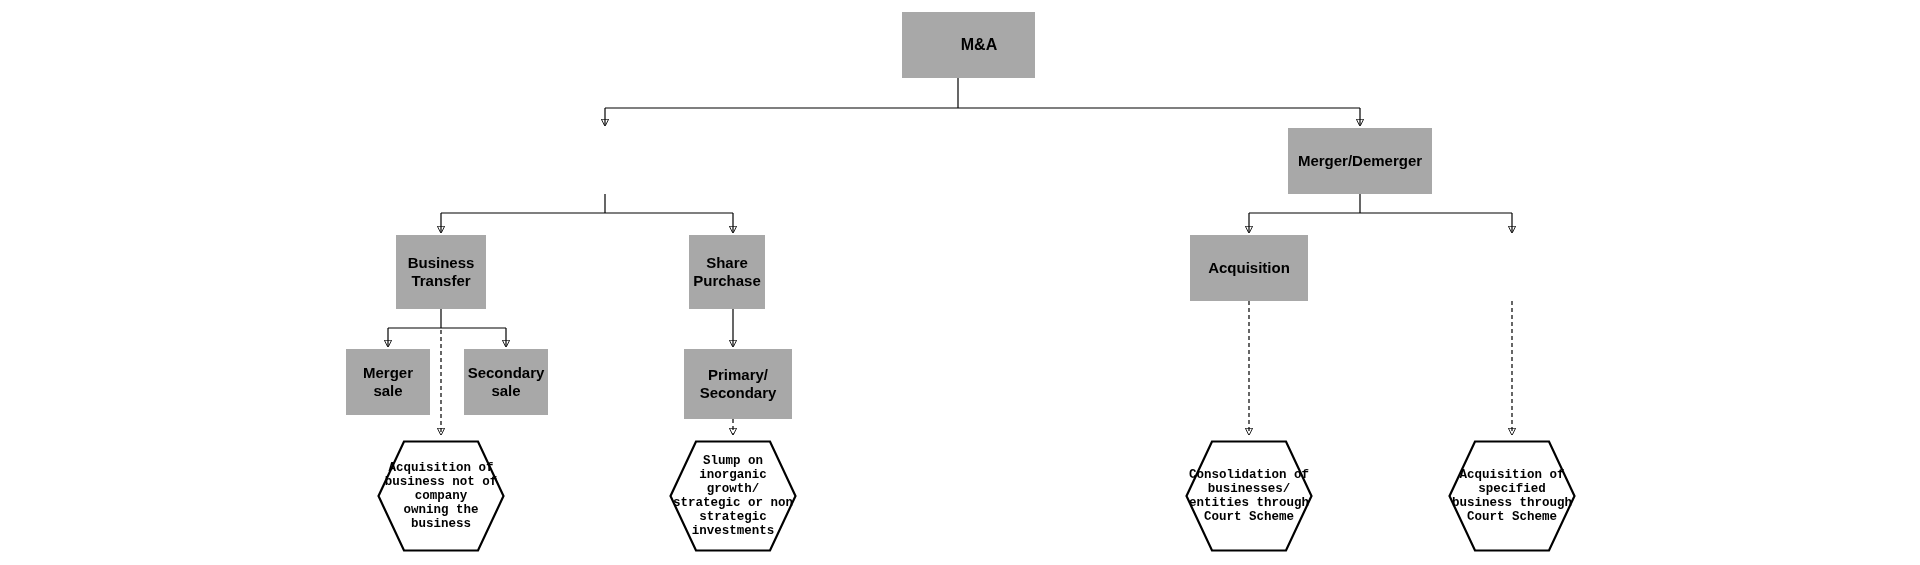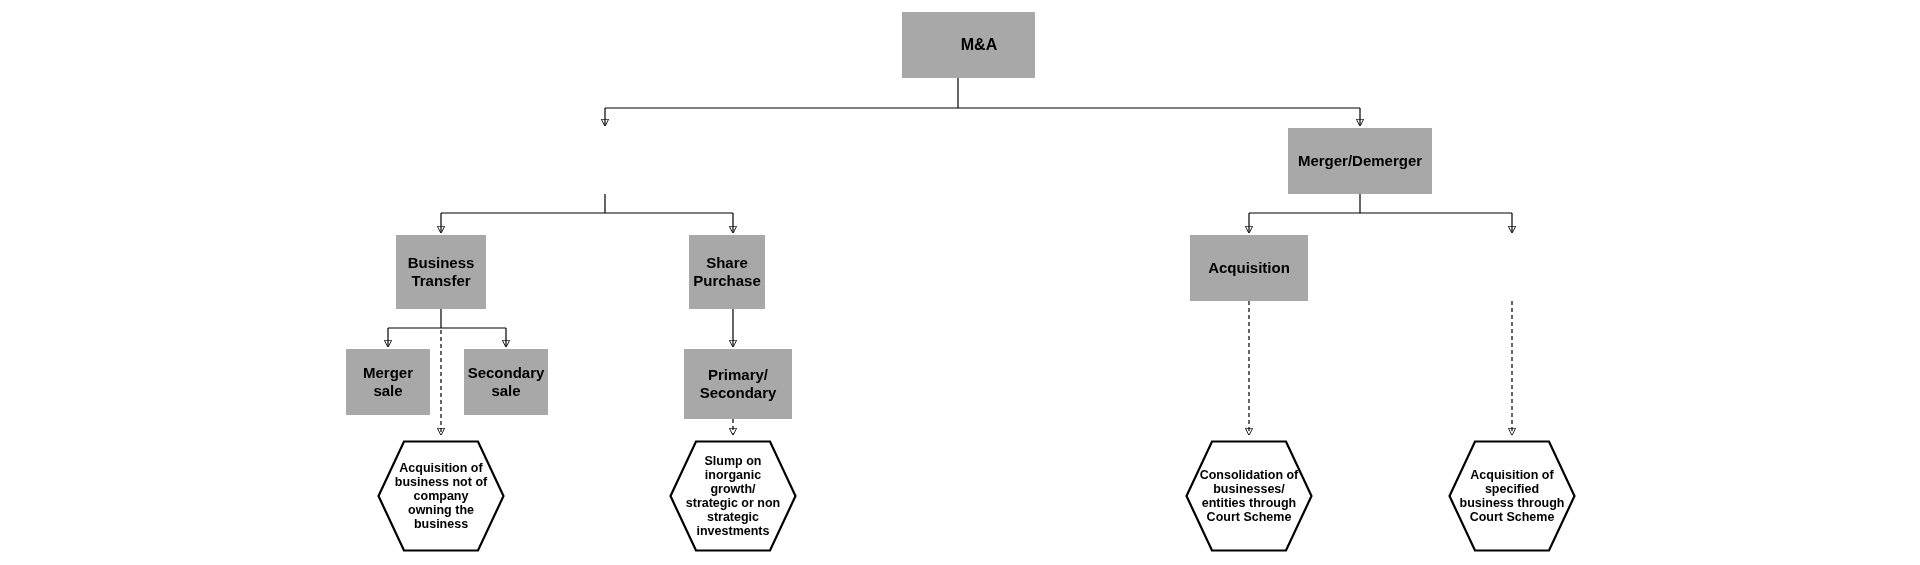--- a/index.html
+++ b/index.html
@@ -42,20 +42,21 @@
     white-space: pre-line;
   }
   .node.root {
     font-size: 16px;
     padding-left: 21px;
   }
   .callout {
     position: absolute;
     width: 128px;
     height: 112px;
+    font-family: Liberation Mono, monospace;
   }
   .callout svg {
     position: absolute;
     left: 0;
     top: 0;
   }
   .hex-poly {
     fill: var(--callout-fill, #ffffff);
     stroke: var(--callout-border, #000000);
     stroke-width: 2.2;

